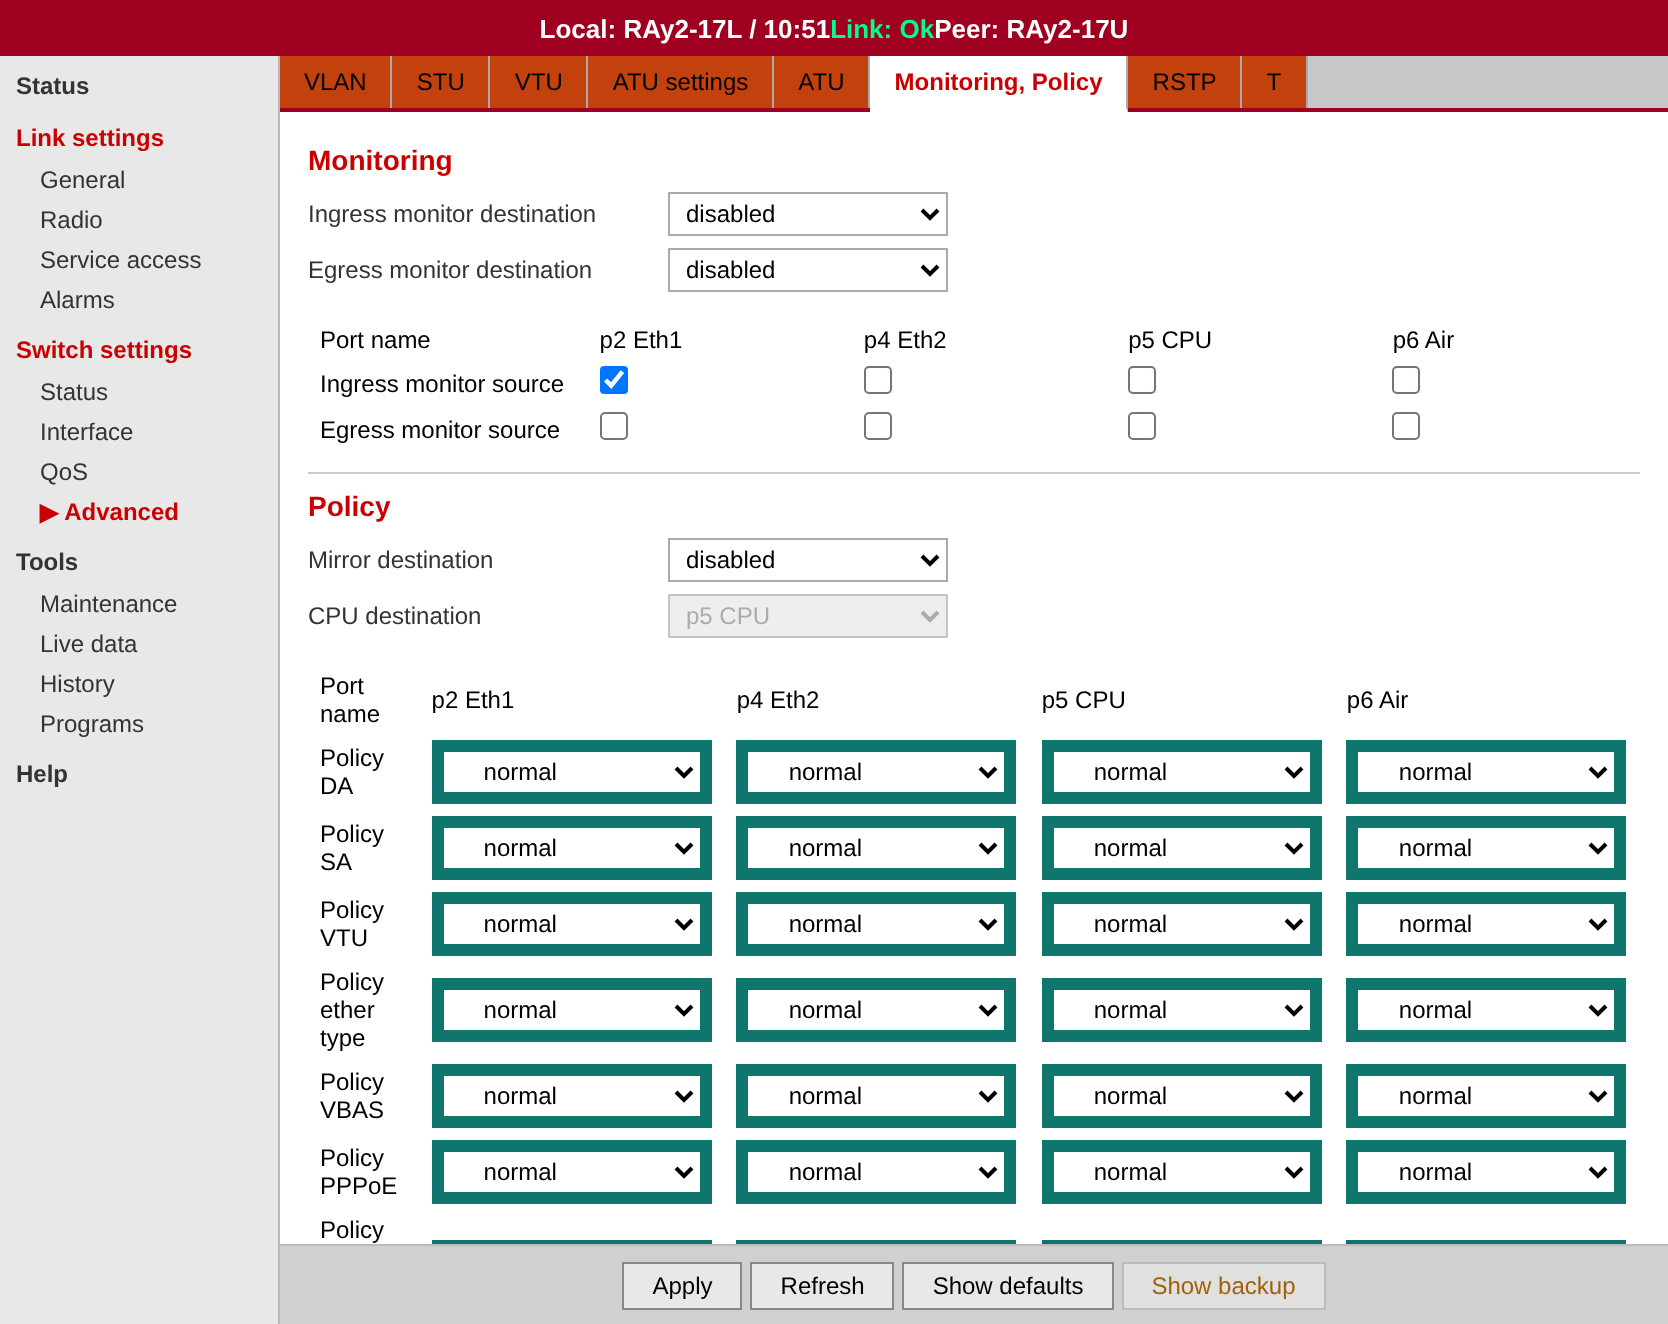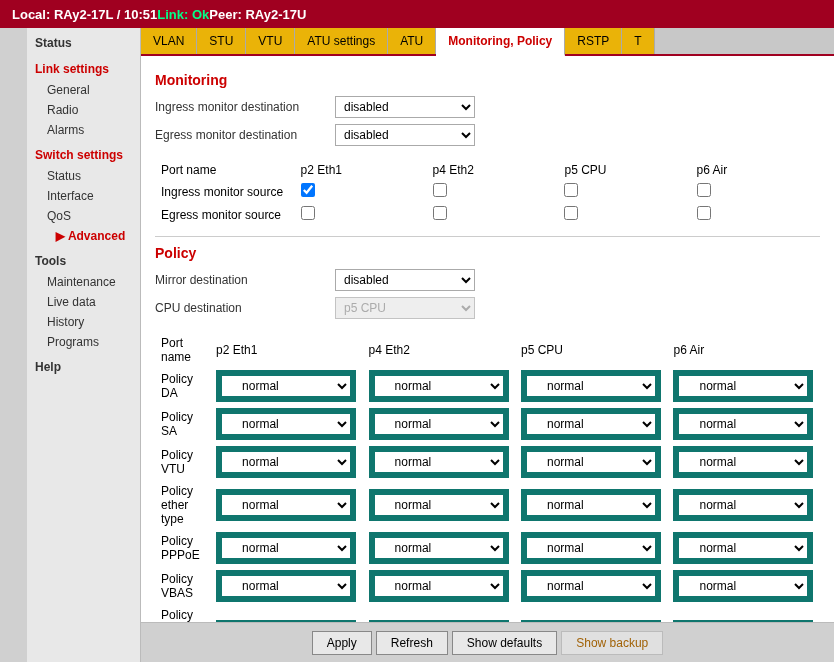--- a/index.html
+++ b/index.html
@@ -1,42 +1,42 @@
 <!DOCTYPE html>
 <html><head>
   <meta charset="utf-8">
   <style>
     * { box-sizing: border-box; margin: 0; padding: 0; }
     body { font-family: Arial, sans-serif; font-size: 12px; background: #d0d0d0; width: 834px; height: 662px; overflow: hidden; }
 
     
-    .header { background: #a00020; color: white; display: flex; align-items: center; justify-content: flex-start; padding: 4px 12px; height: 28px; }
+    .header { background: #a00020; color: white; display: flex; align-items: center; justify-content: center; padding: 4px 29px; height: 28px; }
     .header-local { font-weight: bold; font-size: 13px; }
     .header-link { font-size: 13px; }
     .header-link span { color: #00ff88; font-weight: bold; }
     .header-peer { font-weight: bold; font-size: 13px; }
 
     
     .layout { display: flex; height: 634px; }
 
     
-    .sidebar { width: 114px; background: #e8e8e8; border-right: 1px solid #bbb; flex-shrink: 0; overflow-y: auto; margin-left: 27px; }
+    .sidebar { width: 140px; background: #e8e8e8; border-right: 1px solid #bbb; flex-shrink: 0; overflow-y: auto; }
     .sidebar-section { font-weight: bold; font-size: 12px; padding: 4px 8px; color: #cc0000; margin-top: 4px; }
     .sidebar-section.dark { color: #333; }
     .sidebar-section.red { color: #cc0000; }
     .sidebar-item { padding: 3px 6px 3px 20px; font-size: 12px; color: #333; cursor: pointer; }
-    .sidebar-item.active { color: #cc0000; font-weight: bold; text-align: center; }
+    .sidebar-item.active { color: #cc0000; font-weight: bold; }
     .sidebar-arrow { color: #cc0000; font-weight: bold; }
 
     
     .main { flex: 1; overflow: hidden; display: flex; flex-direction: column; }
 
     
     .tabs { display: flex; background: #c8c8c8; border-bottom: 2px solid #a00020; flex-shrink: 0; }
-    .tab { padding: 6px 12px; font-size: 12px; cursor: pointer; border-right: 1px solid #aaa; background: #eab308; white-space: nowrap; }
+    .tab { padding: 6px 12px; font-size: 12px; cursor: pointer; border-right: 1px solid #aaa; background: #c2410c; white-space: nowrap; }
     .tab.active { background: white; color: #cc0000; font-weight: bold; border-bottom: 2px solid white; margin-bottom: -2px; }
 
     
     .content { flex: 1; overflow-y: auto; background: white; padding: 10px 14px; }
 
     
     .section-title { color: #cc0000; font-weight: bold; font-size: 14px; margin: 6px 0 8px 0; }
 
     
     .form-row { display: flex; align-items: center; margin-bottom: 6px; }
@@ -85,20 +85,21 @@
   </div>
 </div>
 
 <div class="layout">
 
   <div class="sidebar">
     <div class="sidebar-section dark">Status</div>
     <div class="sidebar-section red">Link settings</div>
     <div class="sidebar-item">General</div>
     <div class="sidebar-item">Radio</div>
+    <div class="sidebar-item">Service access</div>
     <div class="sidebar-item">Alarms</div>
     <div class="sidebar-section red">Switch settings</div>
     <div class="sidebar-item">Status</div>
     <div class="sidebar-item">Interface</div>
     <div class="sidebar-item">QoS</div>
     <div class="sidebar-item active"><span class="sidebar-arrow">▶ </span>Advanced</div>
     <div class="sidebar-section dark">Tools</div>
     <div class="sidebar-item">Maintenance</div>
     <div class="sidebar-item">Live data</div>
     <div class="sidebar-item">History</div>
@@ -232,28 +233,28 @@
               <td><select class="policy-select"><option value="normal">normal</option><option value="mirror">mirror</option><option value="trap">trap</option><option value="discard">discard</option></select></td>
             </tr>
             <tr>
               <td>Policy ether type</td>
               <td><select class="policy-select"><option value="normal">normal</option><option value="mirror">mirror</option><option value="trap">trap</option><option value="discard">discard</option></select></td>
               <td><select class="policy-select"><option value="normal">normal</option><option value="mirror">mirror</option><option value="trap">trap</option><option value="discard">discard</option></select></td>
               <td><select class="policy-select"><option value="normal">normal</option><option value="mirror">mirror</option><option value="trap">trap</option><option value="discard">discard</option></select></td>
               <td><select class="policy-select"><option value="normal">normal</option><option value="mirror">mirror</option><option value="trap">trap</option><option value="discard">discard</option></select></td>
             </tr>
             <tr>
+              <td>Policy VBAS</td>
+              <td><select class="policy-select"><option value="normal">normal</option><option value="mirror">mirror</option><option value="trap">trap</option><option value="discard">discard</option></select></td>
+              <td><select class="policy-select"><option value="normal">normal</option><option value="mirror">mirror</option><option value="trap">trap</option><option value="discard">discard</option></select></td>
+              <td><select class="policy-select"><option value="normal">normal</option><option value="mirror">mirror</option><option value="trap">trap</option><option value="discard">discard</option></select></td>
+              <td><select class="policy-select"><option value="normal">normal</option><option value="mirror">mirror</option><option value="trap">trap</option><option value="discard">discard</option></select></td>
+            </tr>
+            <tr>
               <td>Policy PPPoE</td>
-              <td><select class="policy-select"><option value="normal">normal</option><option value="mirror">mirror</option><option value="trap">trap</option><option value="discard">discard</option></select></td>
-              <td><select class="policy-select"><option value="normal">normal</option><option value="mirror">mirror</option><option value="trap">trap</option><option value="discard">discard</option></select></td>
-              <td><select class="policy-select"><option value="normal">normal</option><option value="mirror">mirror</option><option value="trap">trap</option><option value="discard">discard</option></select></td>
-              <td><select class="policy-select"><option value="normal">normal</option><option value="mirror">mirror</option><option value="trap">trap</option><option value="discard">discard</option></select></td>
-            </tr>
-            <tr>
-              <td>Policy VBAS</td>
               <td><select class="policy-select"><option value="normal">normal</option><option value="mirror">mirror</option><option value="trap">trap</option><option value="discard">discard</option></select></td>
               <td><select class="policy-select"><option value="normal">normal</option><option value="mirror">mirror</option><option value="trap">trap</option><option value="discard">discard</option></select></td>
               <td><select class="policy-select"><option value="normal">normal</option><option value="mirror">mirror</option><option value="trap">trap</option><option value="discard">discard</option></select></td>
               <td><select class="policy-select"><option value="normal">normal</option><option value="mirror">mirror</option><option value="trap">trap</option><option value="discard">discard</option></select></td>
             </tr>
             <tr>
               <td>Policy DHCP option 82</td>
               <td><select class="policy-select"><option value="normal">normal</option><option value="mirror">mirror</option><option value="trap">trap</option><option value="discard">discard</option></select></td>
               <td><select class="policy-select"><option value="normal">normal</option><option value="mirror">mirror</option><option value="trap">trap</option><option value="discard">discard</option></select></td>
               <td><select class="policy-select"><option value="normal">normal</option><option value="mirror">mirror</option><option value="trap">trap</option><option value="discard">discard</option></select></td>

